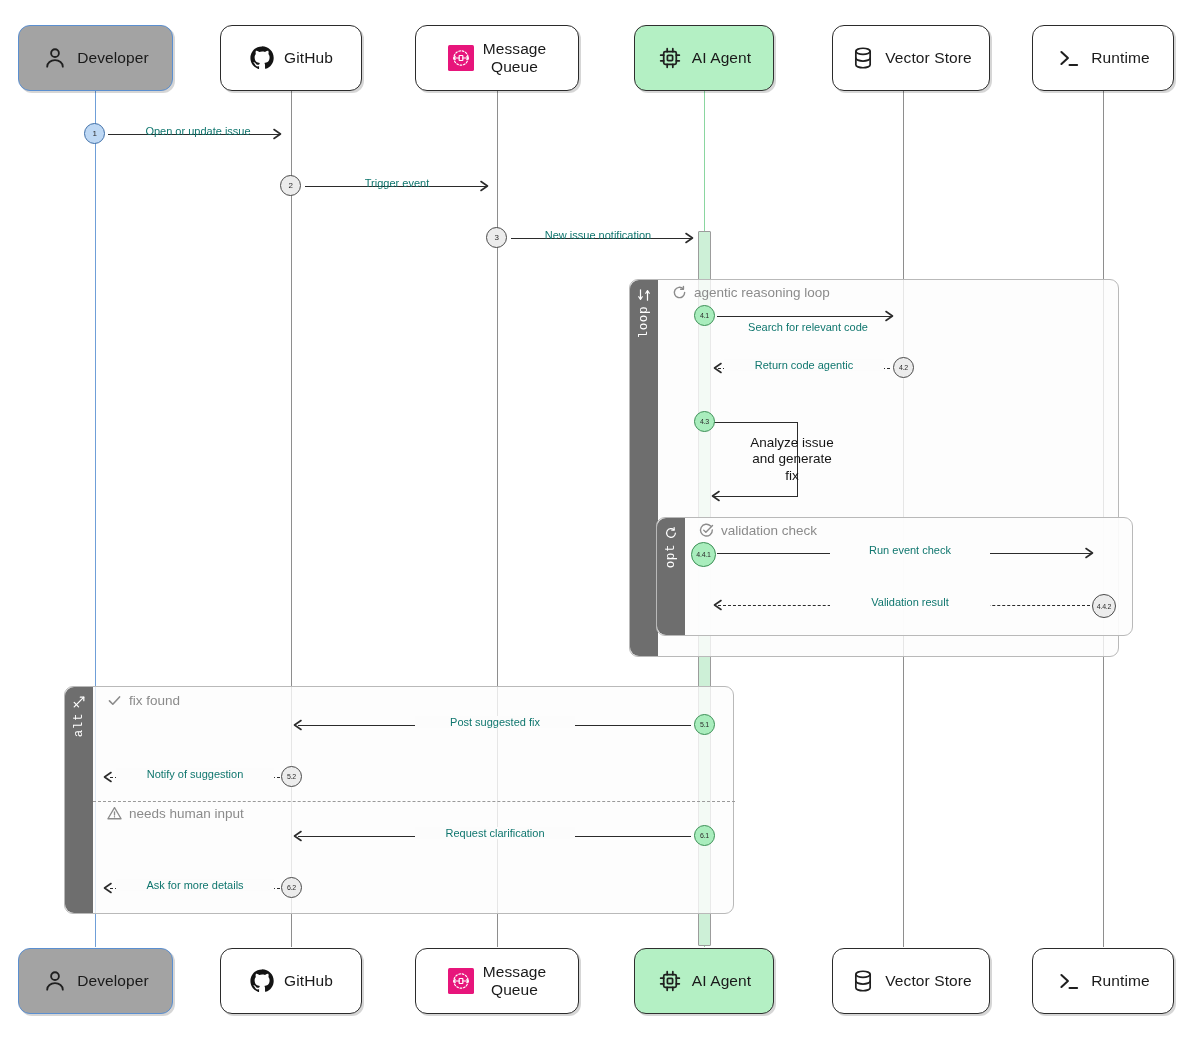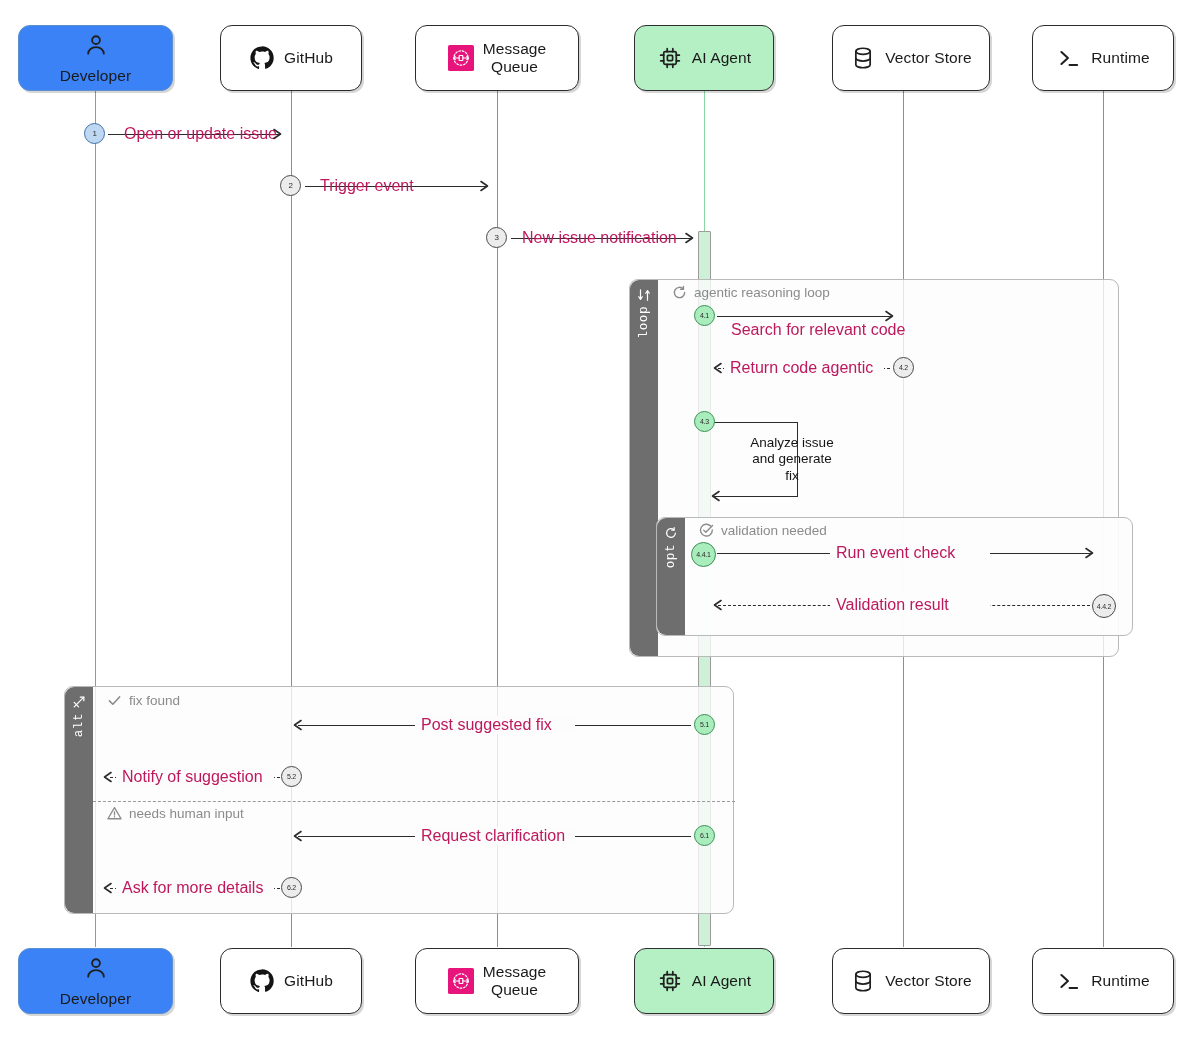--- a/index.html
+++ b/index.html
@@ -22,21 +22,21 @@
     background:#ffffff;
     display:flex; align-items:center; justify-content:center;
     gap:9px;
     box-shadow:2px 2px 0 rgba(0,0,0,0.16);
     padding:0 10px;
   }
   .pbox .plabel {
     font-size:15.5px; color:#1a1a1a; line-height:1.15;
     text-align:center; white-space:pre-line; letter-spacing:.1px;
   }
-  .pbox.actor  { background:#3b82f6; border-color:#5b8fd0;flex-direction:column; }
+  .pbox.actor  { background:#a3a3a3; border-color:#5b8fd0; }
   .pbox.agent  { background:#b4f0c4; border-color:#2f2f2f; }
   .picon { width:26px; height:26px; flex:0 0 26px; display:block; }
   .picon svg { display:block; width:26px; height:26px; }
 
   
   .lifeline { position:absolute; width:0; border-left:1.4px solid #8e8e8e; }
   .lifeline.blue  { border-left-color:#6f9fd8; }
   .lifeline.green { border-left-color:#8ad6a0; }
 
   
@@ -81,24 +81,24 @@
     border-top:1.6px dashed #9a9a9a;
   }
 
   
   .msg-line {
     position:absolute; height:0; border-top:1.5px solid #2b2b2b;
   }
   .msg-line.dashed { border-top-style:dashed; border-top-width:1.6px; }
   .msg-label {
     position:absolute;
-    font-size:16px; color:#be185d;
+    font-size:11px; color:#0f766e;
     background:transparent;
     white-space:nowrap;
-    text-align:left;
+    text-align:center;
     padding:0 6px;
   }
   .arrowhead { position:absolute; width:12px; height:12px; }
   .arrowhead svg { display:block; width:12px; height:12px; }
 
   
   .seq {
     position:absolute;
     width:21px; height:21px; border-radius:50%;
     background:#ececec; border:1.4px solid #4a4a4a;
@@ -166,21 +166,21 @@
       </span>
       <span class="tab-text">opt</span>
     </div>
     <div class="frag-cond" style="left:42px; top:5px;">
       <span class="cond-icon">
         <svg viewBox="0 0 16 16" fill="none" stroke="#8b8b8b" stroke-width="1.5" stroke-linecap="round" stroke-linejoin="round">
           <path d="M14.2 7.3 A6.3 6.3 0 1 1 12.4 3.2"></path>
           <path d="M5 7.6 L7.3 9.9 L14.4 2.6"></path>
         </svg>
       </span>
-      <span>validation needed</span>
+      <span>validation check</span>
     </div>
   </div>
 
   <div class="fragment" style="left:64px; top:686px; width:670px; height:228px;">
     <div class="frag-tab" style="height:100%;">
       <span class="tab-icon">
         <svg viewBox="0 0 16 16" fill="none" stroke="#ffffff" stroke-width="1.4" stroke-linecap="round" stroke-linejoin="round">
           <path d="M2.5 13.5 L13.5 2.5"></path>
             <path d="M9.5 2.5 L13.5 2.5 L13.5 6.5"></path>
           <path d="M2.5 8.5 L7.5 13.5"></path>

